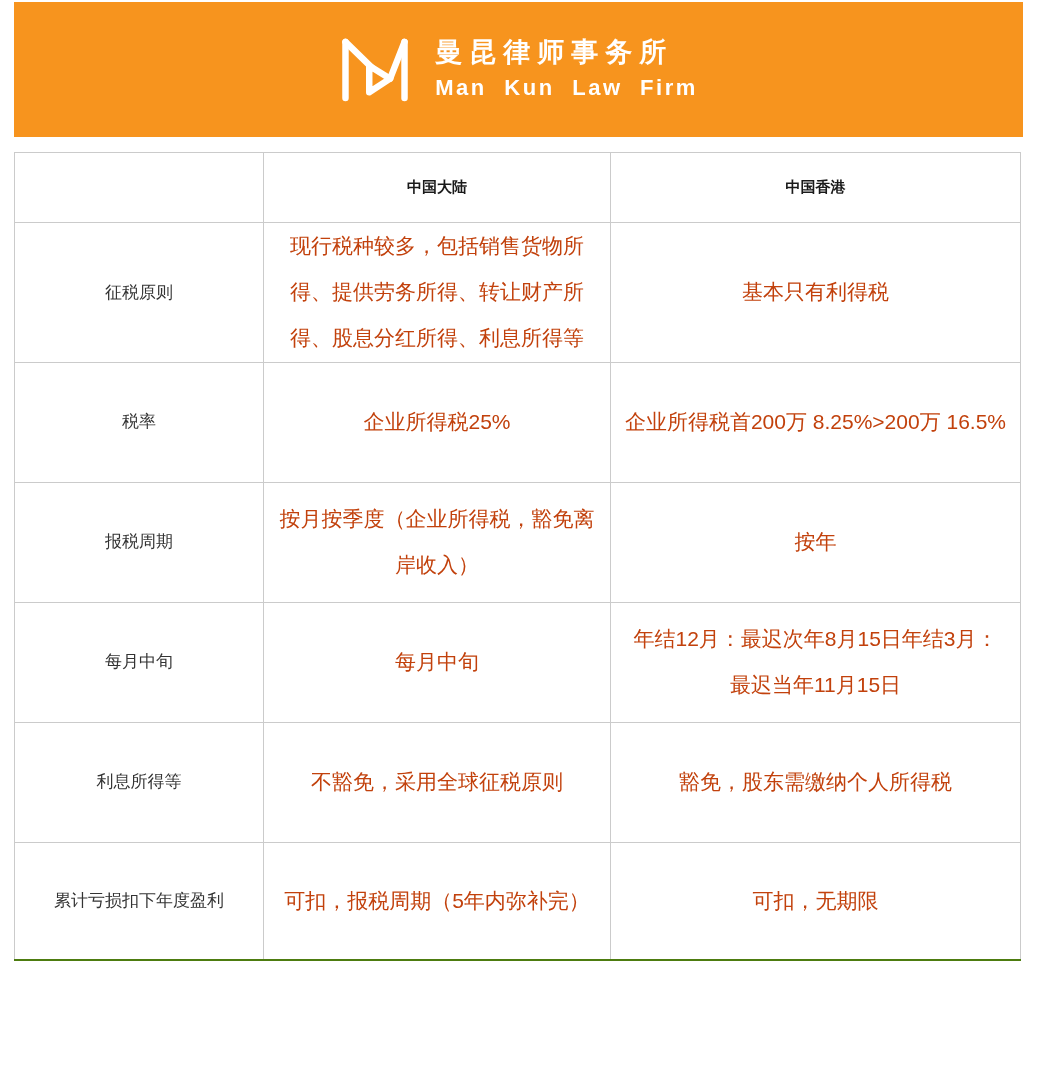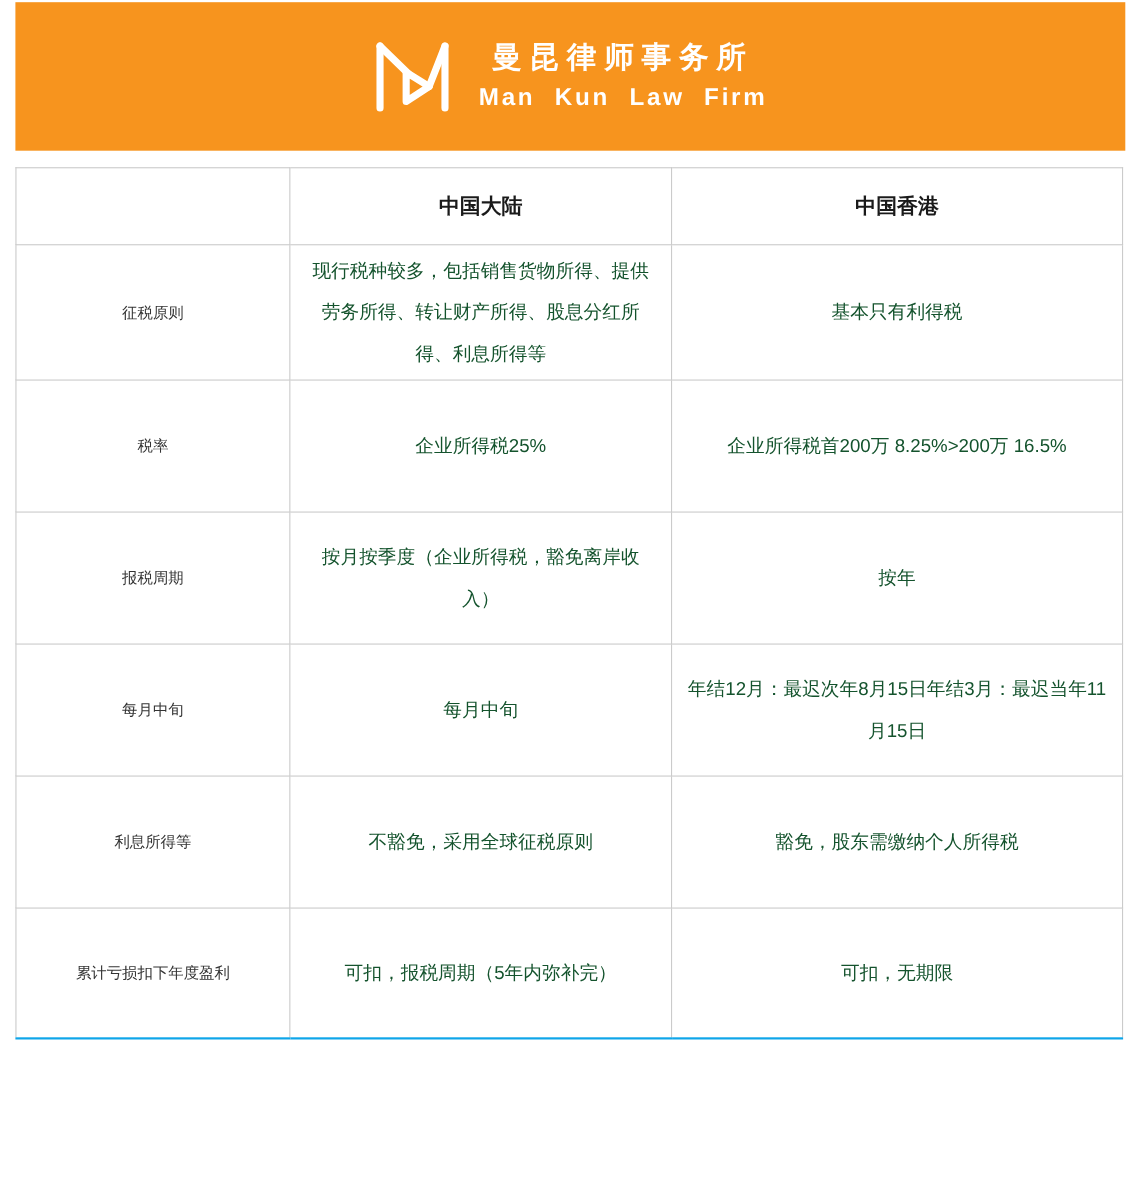--- a/index.html
+++ b/index.html
@@ -12,21 +12,21 @@
     margin:2px 14px 0 14px;
     height:135px;
     background:#F7941E;
     display:flex; align-items:center; justify-content:center;
   }
   .brand { display:flex; align-items:center; gap:24px; }
   .logo-m { width:72px; height:76px; display:block; }
   .brand-text { display:flex; flex-direction:column; justify-content:center; }
   .brand-cn {
     color:#fff; font-size:27px; font-weight:700;
-    letter-spacing:7px; line-height:1.1; white-space:nowrap;margin-left:12px;
+    letter-spacing:7px; line-height:1.1; white-space:nowrap;
   }
   .brand-en {
     color:#fff; font-size:22px; font-weight:700;
     letter-spacing:2.5px; word-spacing:9px; margin-top:7px; white-space:nowrap;
   }
   table.cmp {
     margin:15px 14px 0 14px;
     width:1006px;
     border-collapse:collapse;
     table-layout:fixed;
@@ -35,28 +35,28 @@
     border:1px solid #cbcbcb;
     text-align:center;
     vertical-align:middle;
     padding:0 13px;
     background:#fff;
   }
   .cmp thead tr { height:70px; }
   .cmp tbody tr { height:120px; }
   .cmp tbody tr.tall { height:123px; }
   .cmp tbody tr.last { height:118px; }
-  .cmp tbody tr.last td { border-bottom:2px solid #0ea5e9; }
+  .cmp tbody tr.last td { border-bottom:2px solid #4d7c0f; }
   .cmp th {
-    font-size:19px; font-weight:700; color:#1a1a1a;
+    font-size:15px; font-weight:700; color:#1a1a1a;
   }
   .cmp td {
-    font-size:17px; color:#14532d; line-height:2.2;
+    font-size:21px; color:#c2410c; line-height:2.2;
   }
-  .cmp td.lbl { font-size:14px; color:#333; }
+  .cmp td.lbl { font-size:17px; color:#333; }
 </style>
 </head>
 <body>
 
 <div>
 
   <header class="banner">
     <div class="brand">
       <svg class="logo-m" viewBox="0 0 100 104" fill="none" stroke="#ffffff" stroke-width="9" stroke-linecap="round" stroke-linejoin="round" aria-hidden="true">
         <path d="M9,13 V91"></path>

